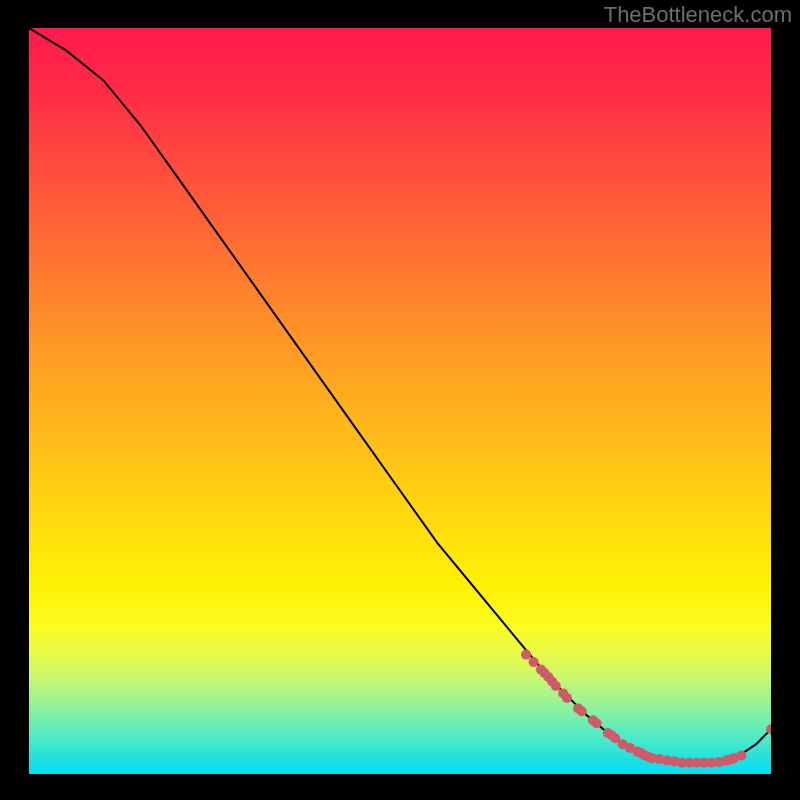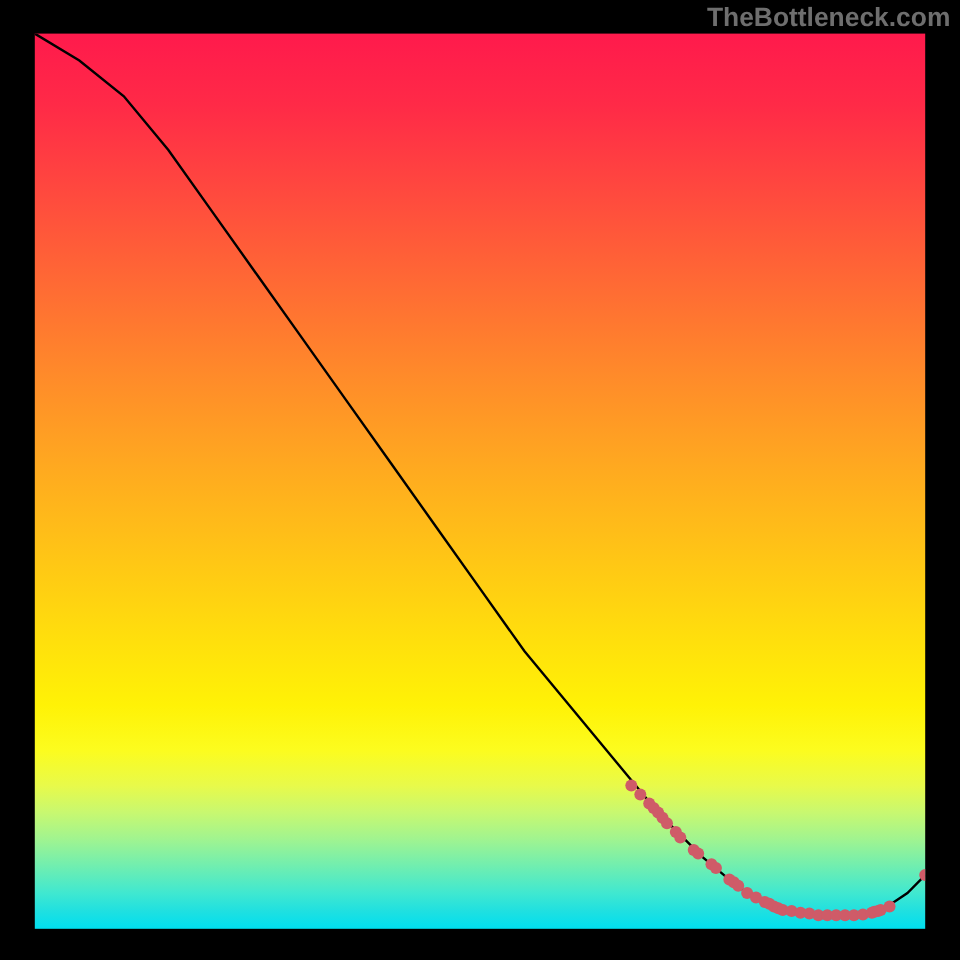--- a/index.html
+++ b/index.html
@@ -9,21 +9,21 @@
     background: #000;
     position: relative;
     font-family: Arial, sans-serif;
   }
   .watermark {
     position: absolute;
     top: 2px;
     right: 8px;
     color: #6e6e6e;
     font-size: 22px;
-    font-weight: 700;
+    font-weight: 400;
     z-index: 10;
   }
   .plot-area {
     position: absolute;
     left: 29px;
     top: 28px;
     width: 742px;
     height: 746px;
     background: linear-gradient(to bottom,
       #ff1a4c 0%,

